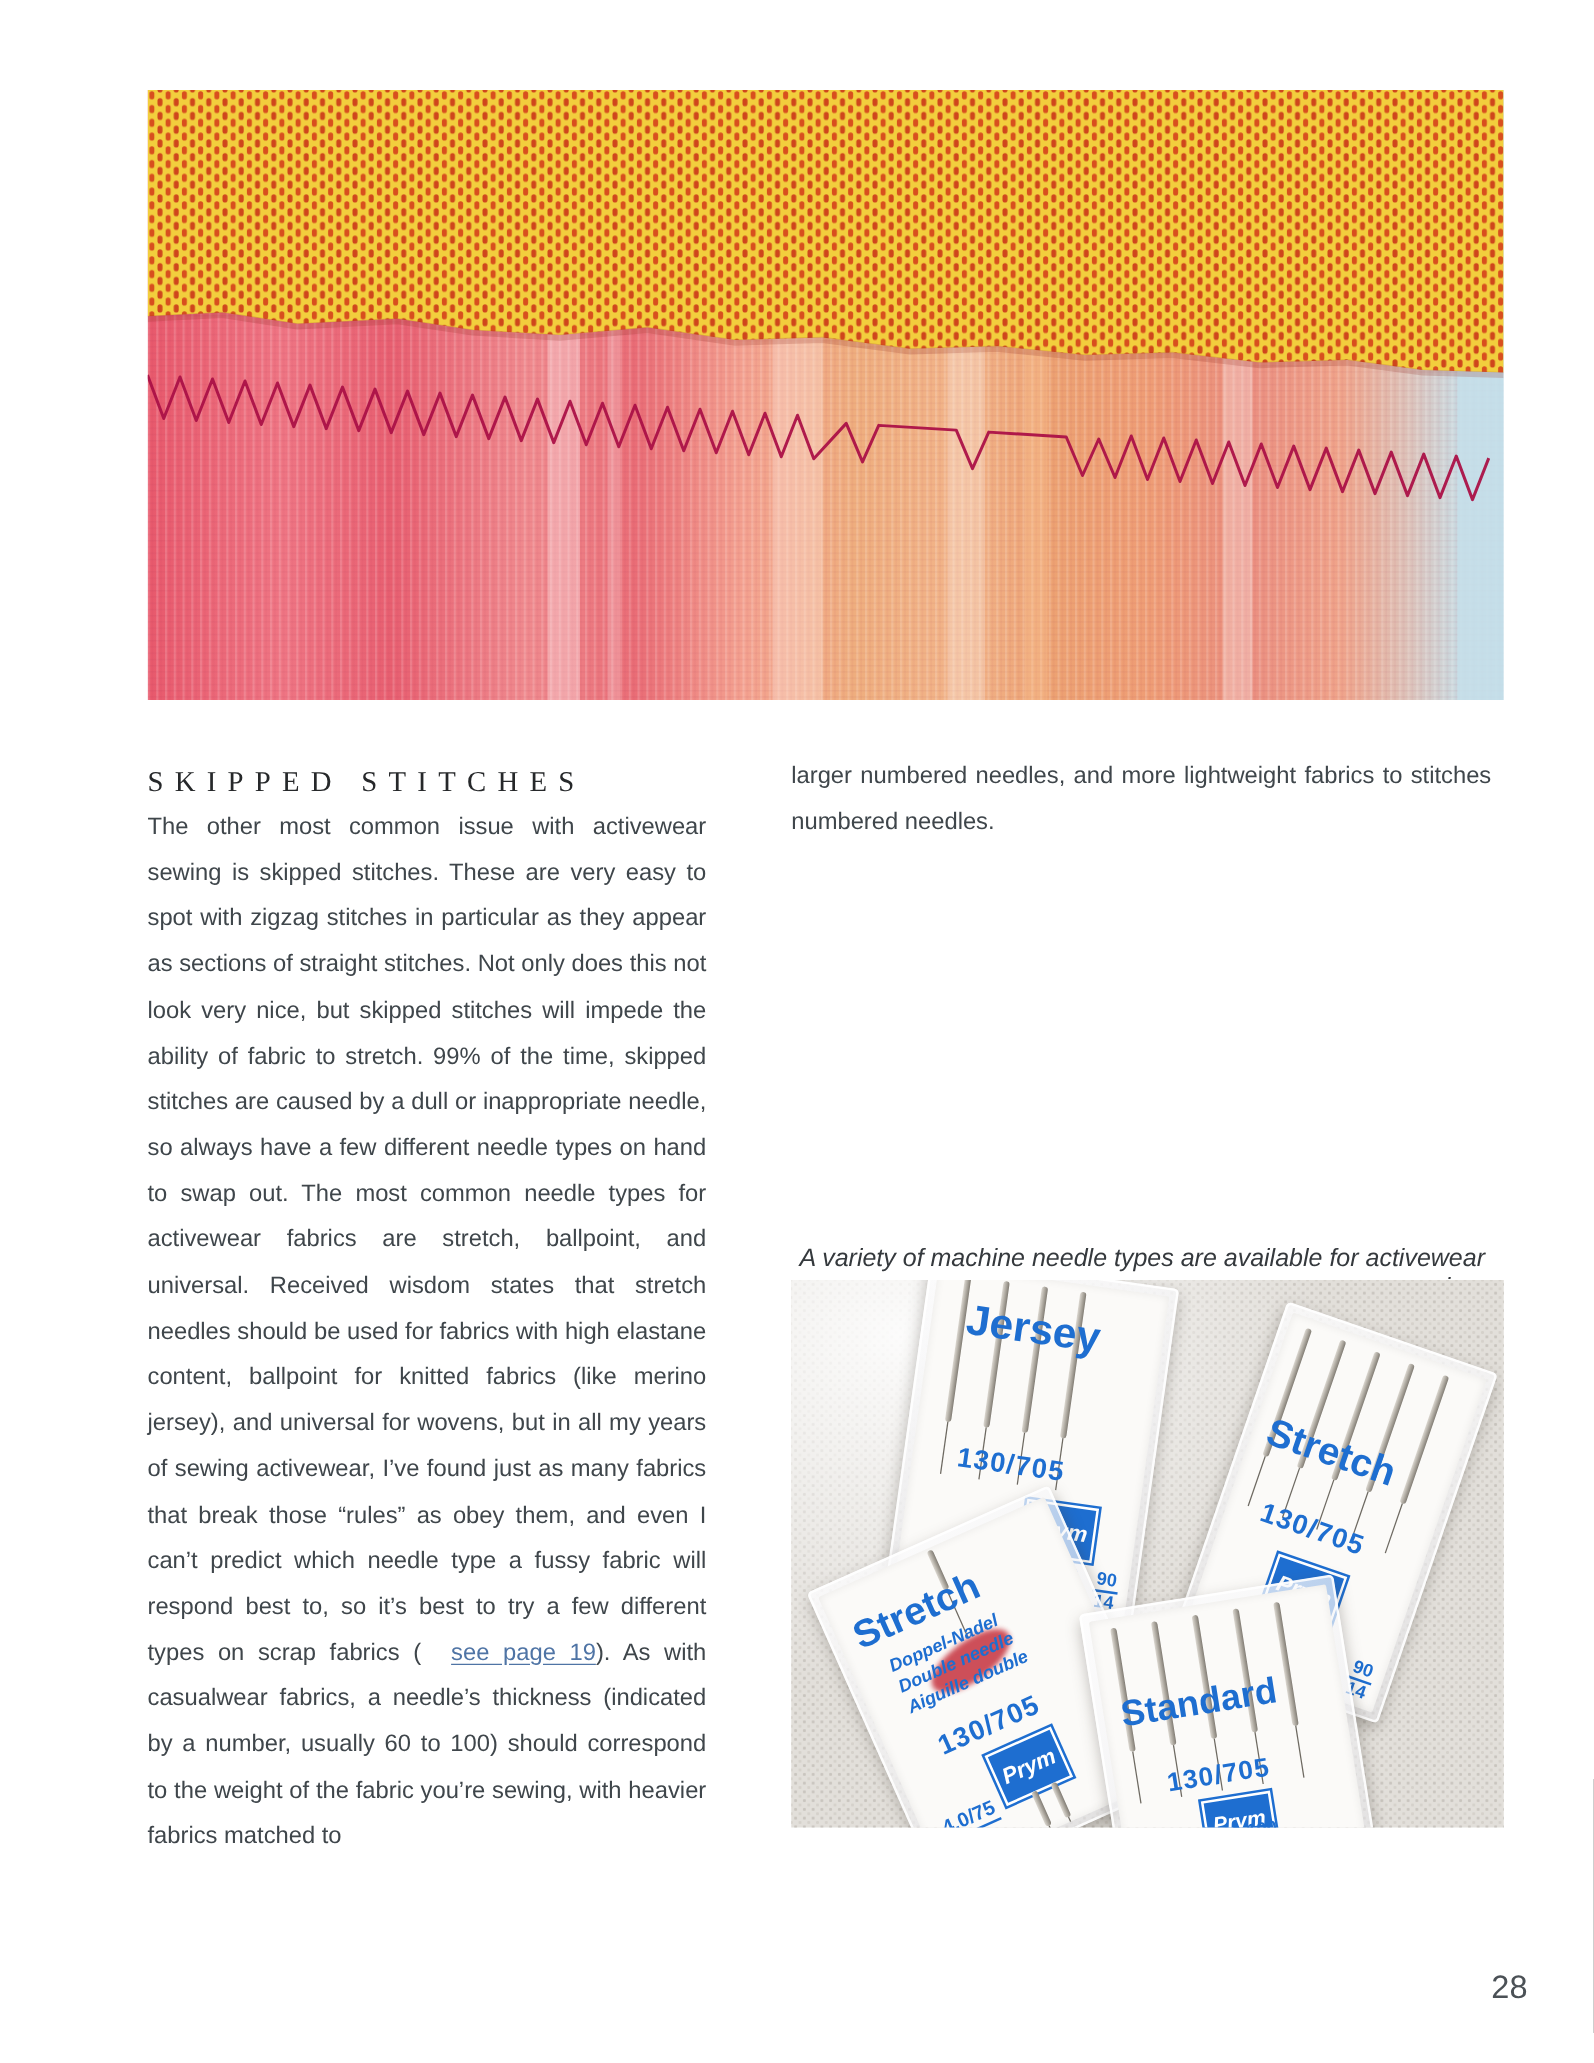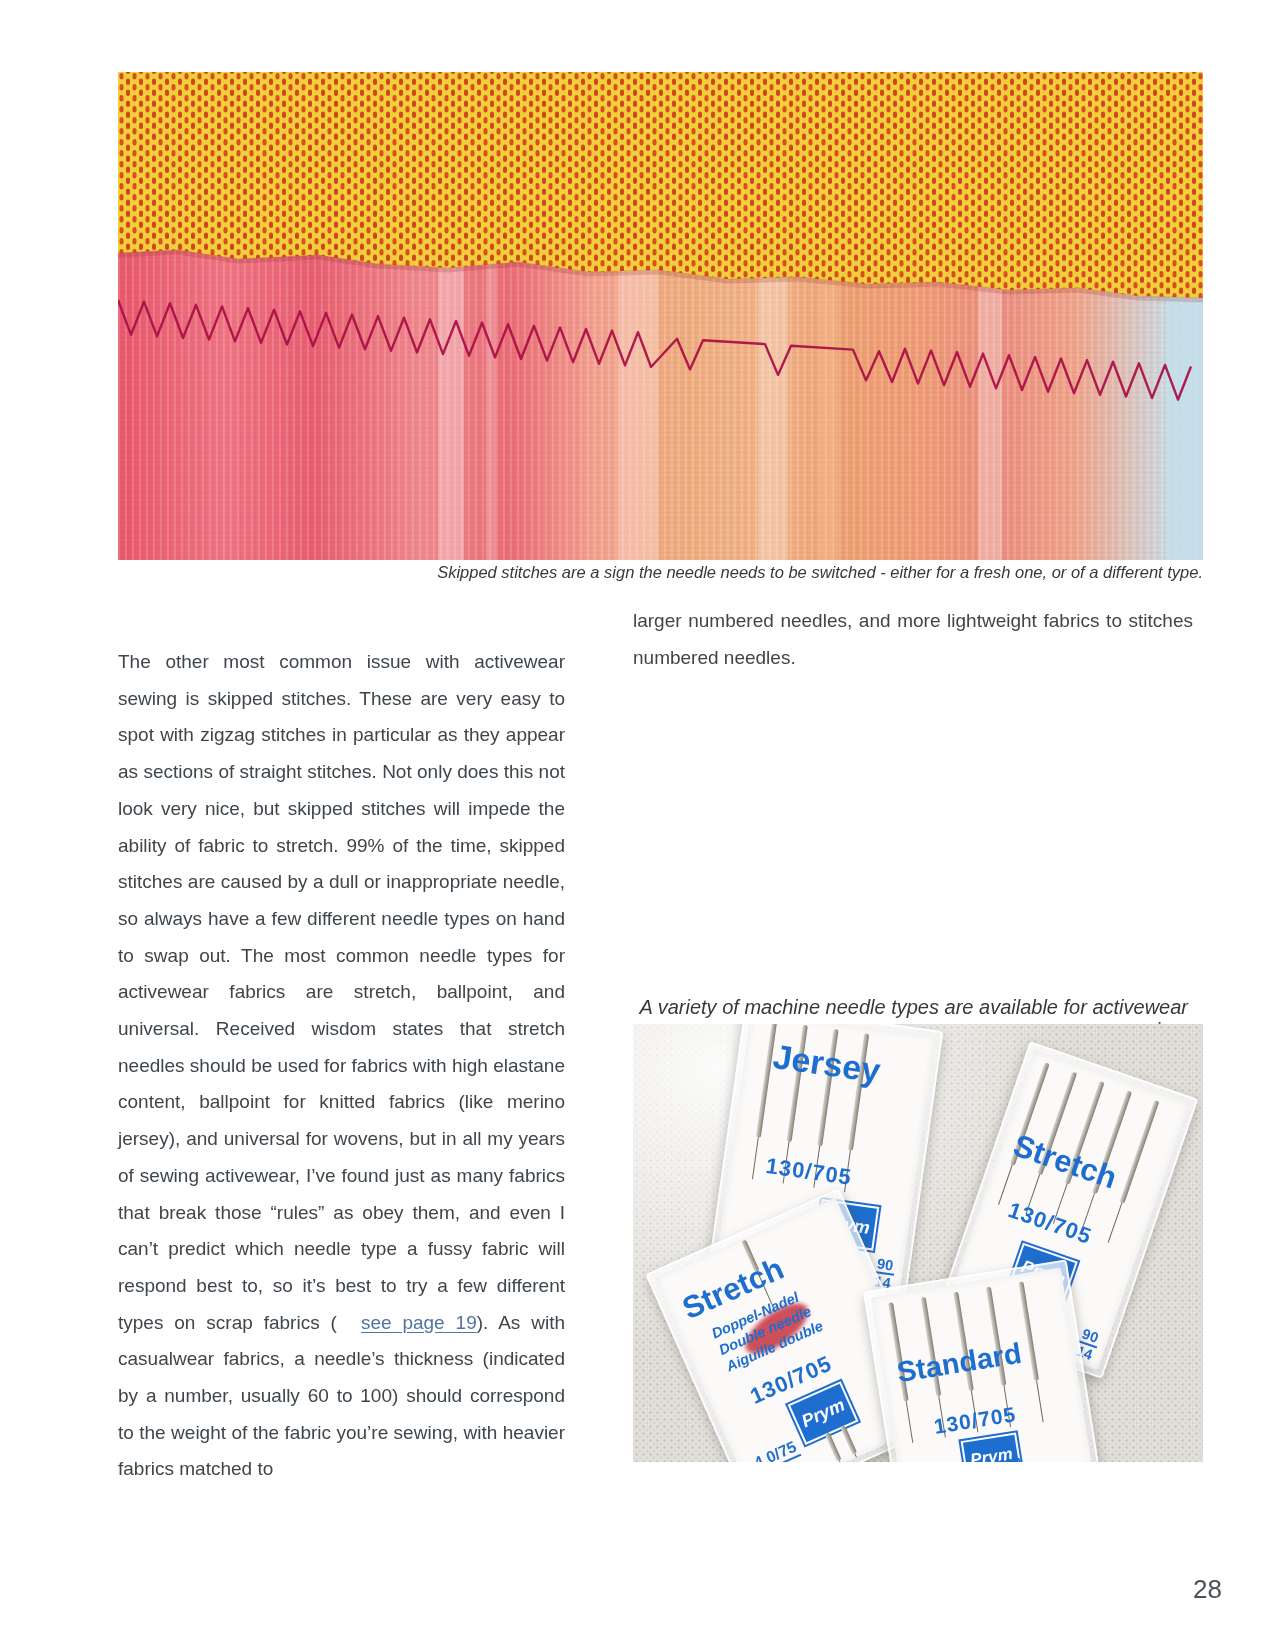--- a/index.html
+++ b/index.html
@@ -114,22 +114,22 @@
       <rect x="860" y="0" width="24" height="488" fill="rgba(255,255,255,0.28)"></rect>
       <rect x="1048" y="0" width="37" height="488" fill="#c6dee9" opacity="0.85"></rect>
 
       <path id="stitch" d="M0 228.0 L13 262.8 L26 229.6 L39 264.4 L52 231.2 L65 266.0 L78 232.8 L91 267.6 L104 234.4 L117 269.3 L130 236.1 L143 270.9 L156 237.7 L169 272.5 L182 239.3 L195 274.1 L208 240.9 L221 275.7 L234 242.5 L247 277.3 L260 244.1 L273 278.9 L286 245.7 L299 280.5 L312 247.3 L325 282.1 L338 249.0 L351 283.8 L364 250.6 L377 285.4 L390 252.2 L403 287.0 L416 253.8 L429 288.6 L442 255.4 L455 290.2 L468 257.0 L481 291.8 L494 258.6 L507 293.4 L520 260.2 L533 295.0 L559 266.7 L572 297.5 L585 268.3 L647 272.1 L660 302.9 L673 273.7 L735 277.6 L748 308.4 L761 279.2 L761 279.2 L774 310.0 L787 276.8 L800 311.6 L813 278.4 L826 313.2 L839 280.0 L852 314.8 L865 281.6 L878 316.4 L891 283.2 L904 318.0 L917 284.9 L930 319.7 L943 286.5 L956 321.3 L969 288.1 L982 322.9 L995 289.7 L1008 324.5 L1021 291.3 L1034 326.1 L1047 292.9 L1060 327.7 L1073 294.5" fill="none" stroke="#ab1147" stroke-width="2.4" stroke-linejoin="round" opacity="0.95"></path>
 
       <path fill="url(#mesh)" d="M0,0 H1085 V226 L1020,224 L960,216 L890,218 L820,210 L750,212 L680,205 L610,207 L540,198 L470,200 L400,190 L330,196 L260,192 L200,183 L120,187 L60,178 L0,181 Z"></path>
       <path d="M0,183 L60,180 L120,189 L200,185 L260,194 L330,198 L400,192 L470,202 L540,200 L610,209 L680,207 L750,214 L820,212 L890,220 L960,218 L1020,226 L1085,228" fill="none" stroke="rgba(140,40,30,0.20)" stroke-width="5"></path>
     </svg>
   </figure>
 
-  <div class="hero-caption">Skipped stitches are a sign the needle needs to be switched - either for a fresh one, or of a different type.</div>
-
+
+  <h1 class="heading">SKIPPED STITCHES</h1>
 
   <div class="col col-left">
     <p><span>The other most common issue with activewear sewing is skipped stitches. These are very easy to spot with zigzag stitches in particular as they appear as sections of straight stitches. Not only does this not look very nice, but skipped stitches will impede the ability of fabric to stretch. 99% of the time, skipped stitches are caused by a dull or inappropriate needle, so always have a few different needle types on hand to swap out. The most common needle types for activewear fabrics are stretch, ballpoint, and universal. Received wisdom states that stretch needles should be used for fabrics with high elastane content, ballpoint for knitted fabrics (like merino jersey), and universal for wovens, but in all my years of sewing activewear, I’ve found just as many fabrics that break those “rules” as obey them, and even I can’t predict which needle type a fussy fabric will respond best to, so it’s best to try a few different types on scrap fabrics (</span><a class="page-link">see page 19</a><span>). As with casualwear fabrics, a needle’s thickness (indicated by a number, usually 60 to 100) should correspond to the weight of the fabric you’re sewing, with heavier fabrics matched to</span></p>
   </div>
 
   <div class="col col-right">
     <p>larger numbered needles, and more lightweight fabrics to stitches numbered needles.</p>
   </div>
 
   <div class="needle-caption">A variety of machine needle types are available for activewear sewing.</div>

